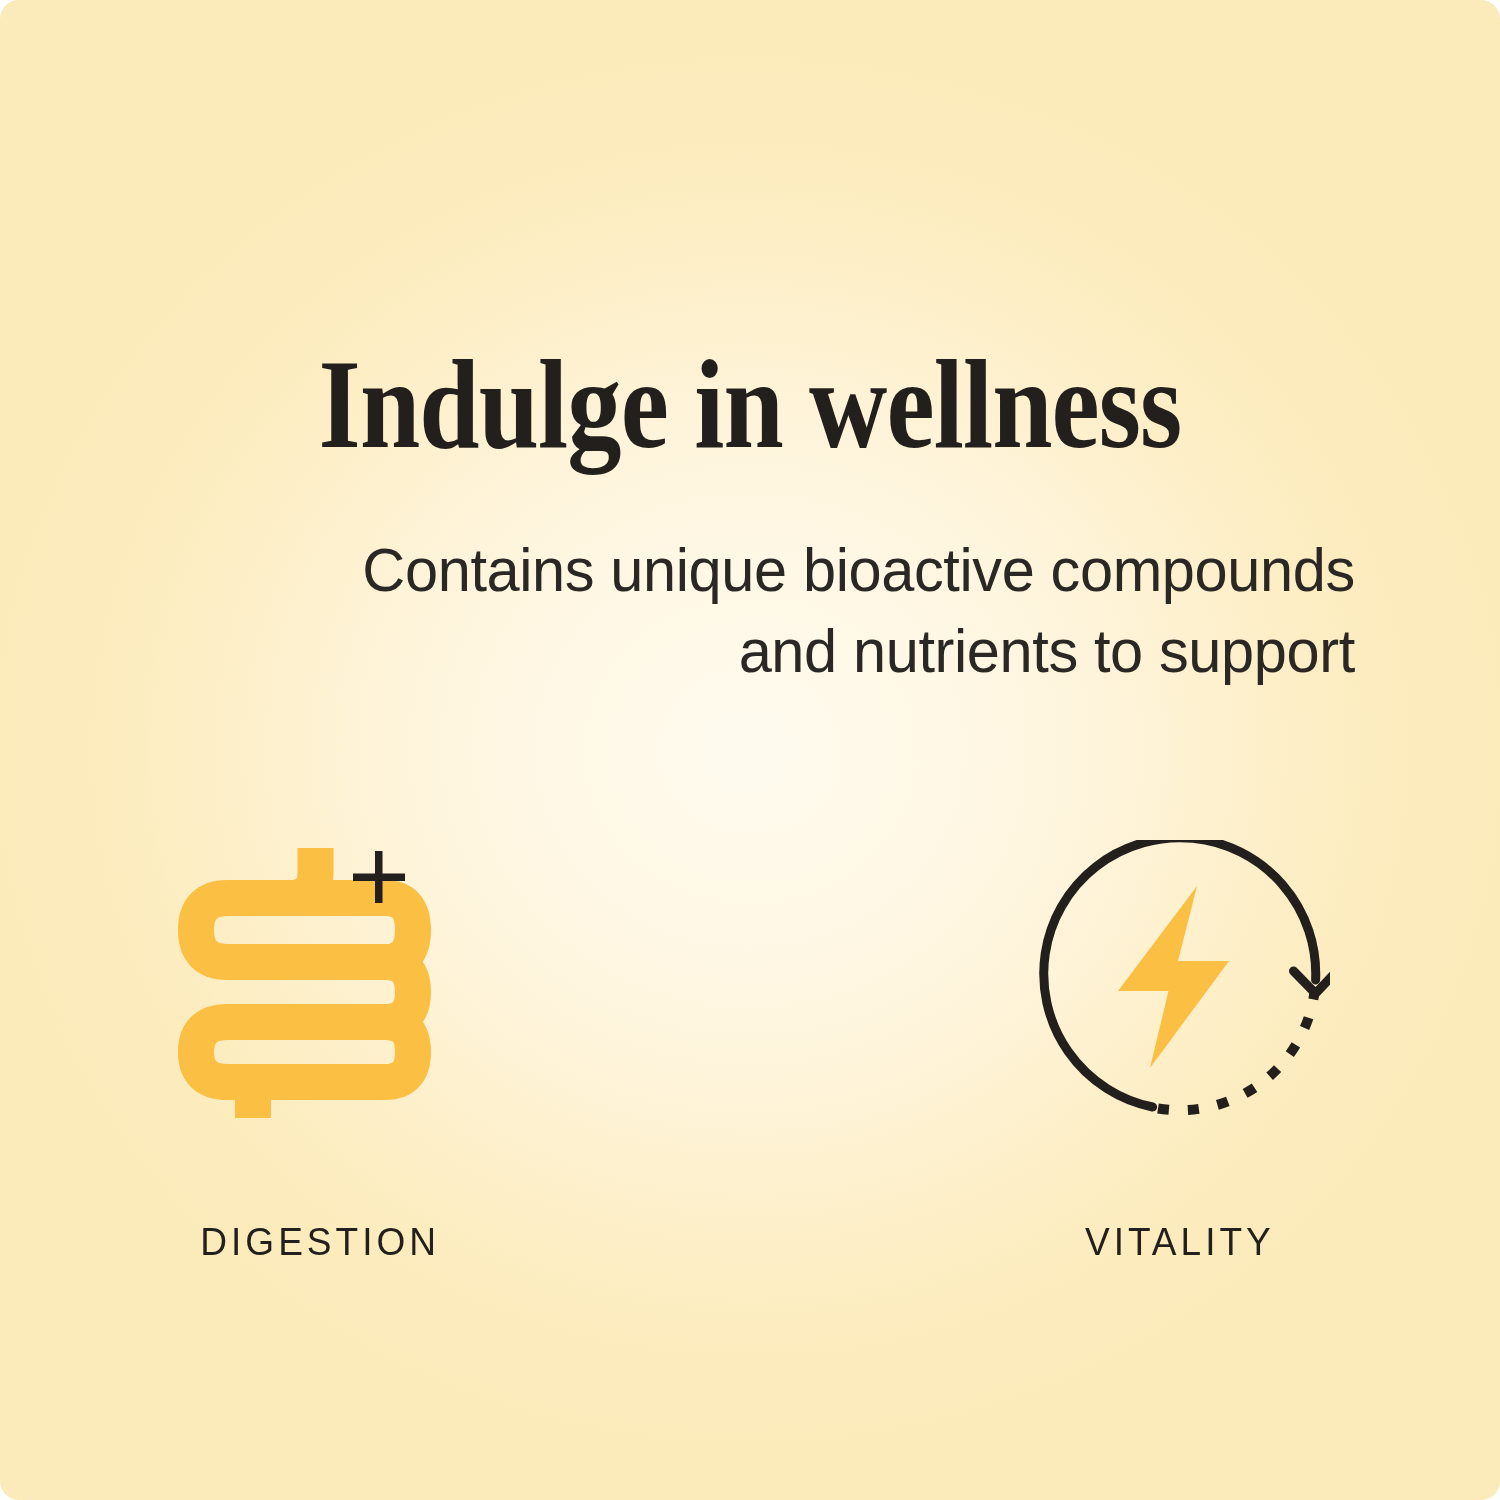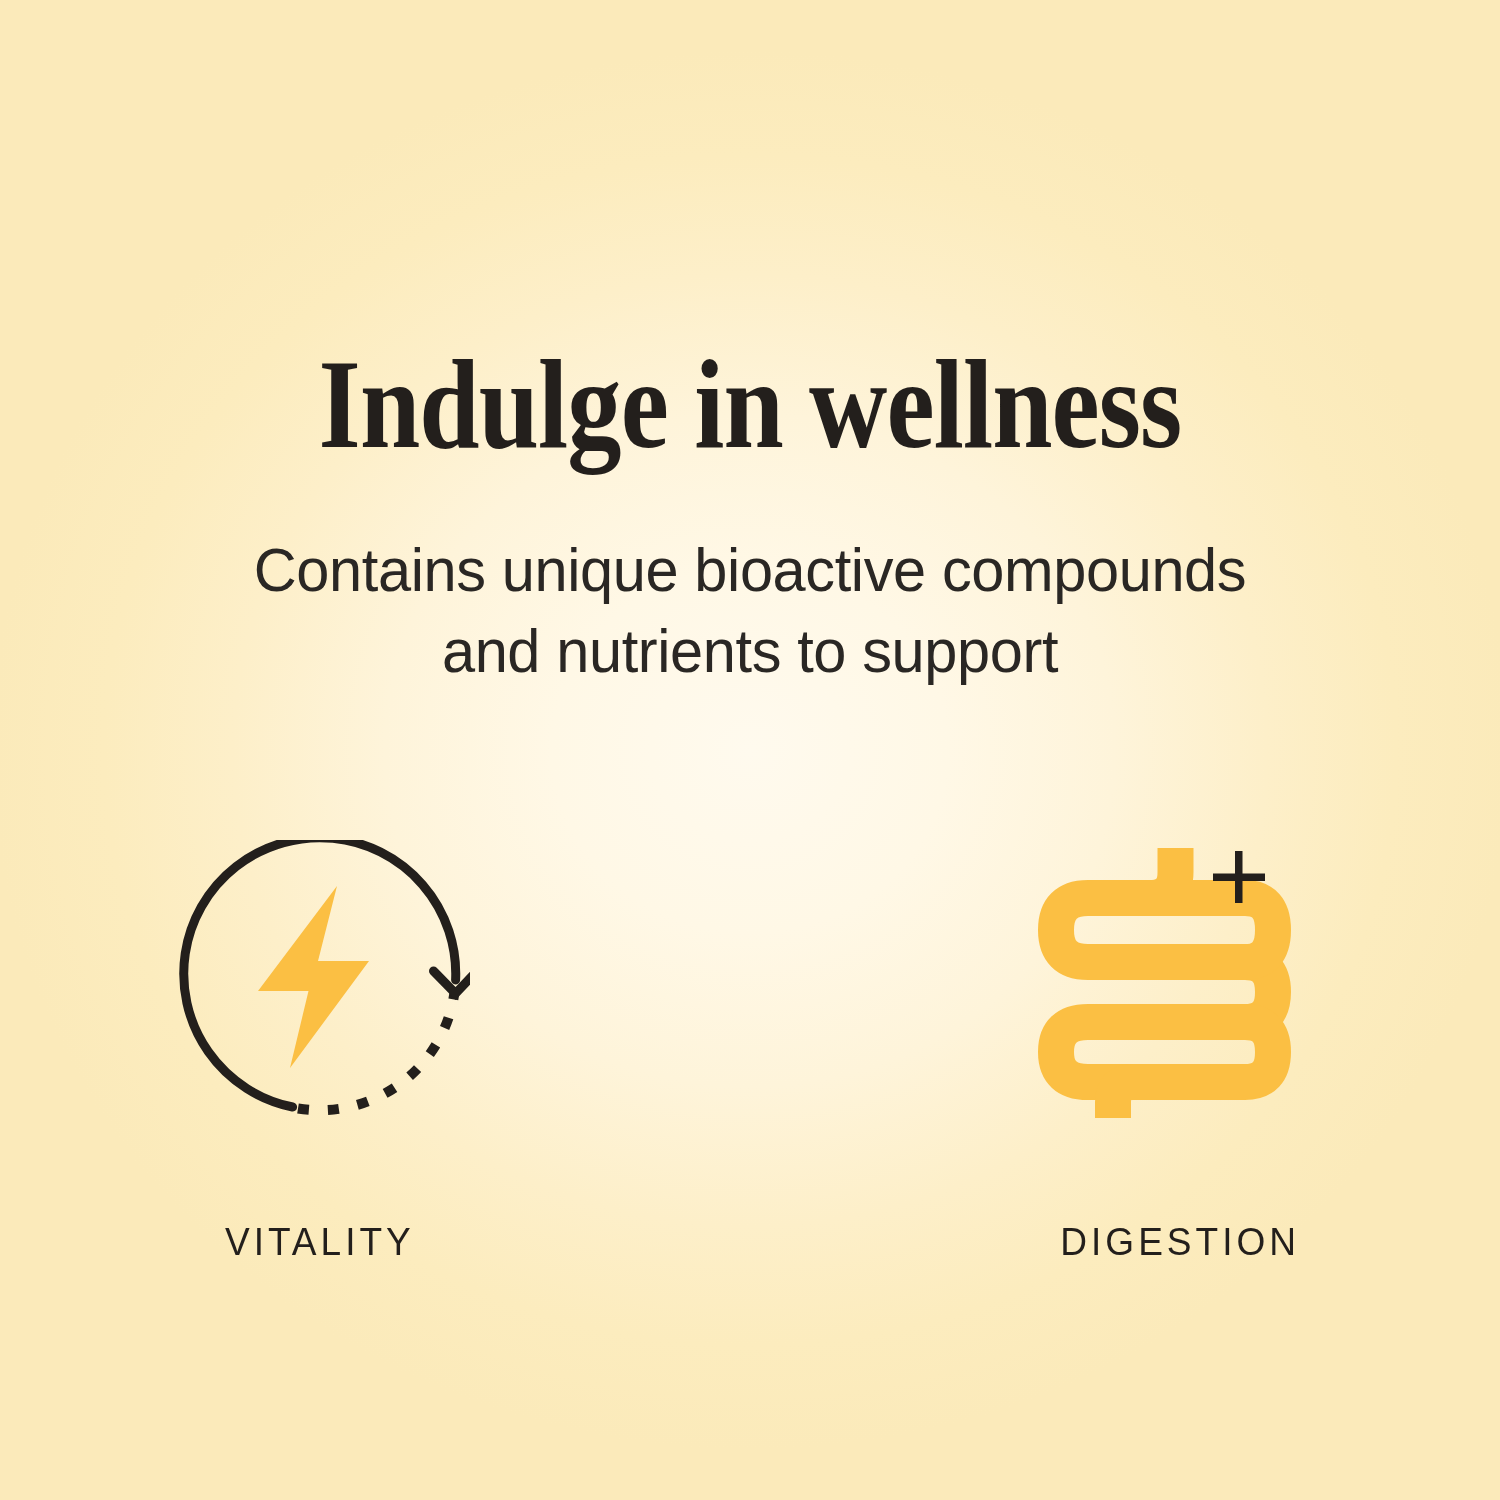--- a/index.html
+++ b/index.html
@@ -20,20 +20,21 @@
     background: #FCEFBE;
     background-image:
       radial-gradient(ellipse 760px 700px at 50% 50%,
         #FFFAEE 0%,
         #FFF8E6 26%,
         #FEF4DA 48%,
         #FDEFC9 68%,
         #FCECBE 85%,
         #FBEABA 100%);
     overflow: hidden;
+    border-radius: 19px;
   }
 
   
   .headline {
     position: absolute;
     left: 0;
     top: 342px;
     width: 1500px;
     text-align: center;
     font-family: "Liberation Serif", "DejaVu Serif", serif;
@@ -46,21 +47,21 @@
     transform-origin: 50% 50%;
     white-space: nowrap;
   }
 
   
   .subhead {
     position: absolute;
     left: 120px;
     top: 530px;
     width: 1260px;
-    text-align: center;
+    text-align: right;
     font-family: "Liberation Sans", sans-serif;
     font-weight: 400;
     font-size: 62px;
     line-height: 1.30;
     letter-spacing: -0.4px;
     color: #2A2724;
   }
   .subhead .l {
     display: block;
     transform: scaleX(0.96);
@@ -114,43 +115,20 @@
     <span class="l">Contains unique bioactive compounds</span>
     <span class="l">and nutrients to support</span>
   </div>
 
   <div class="benefits">
 
     <div class="benefit">
       <div class="benefit-art">
         <svg width="300" height="280" viewBox="0 0 300 280">
 
-          <path d="M 122.6 267.0
-                   A 136 136 0 1 1 285.6 140.0" fill="none" stroke="#231F1C" stroke-width="9" stroke-linecap="round"></path>
-
-          <path d="M 128.0 268.5
-                   A 136 136 0 0 0 285.0 148.0" fill="none" stroke="#231F1C" stroke-width="10" stroke-linecap="butt" stroke-dasharray="11 19"></path>
-
-          <path d="M 263.5 131.0 L 285.5 153.5 L 307.0 131.0" fill="none" stroke="#231F1C" stroke-width="9" stroke-linecap="round" stroke-linejoin="miter"></path>
-
-          <path d="M 167.0 46.0
-                   L 88.0 151.0
-                   L 138.5 151.0
-                   L 120.0 228.0
-                   L 199.0 121.0
-                   L 148.0 121.0 Z" fill="#FBBF43"></path>
-        </svg>
-      </div>
-      <div class="benefit-label">VITALITY</div>
-    </div>
-
-    <div class="benefit">
-      <div class="benefit-art">
-        <svg width="300" height="280" viewBox="0 0 300 280">
-
           <path d="M 145.5 8
                    L 145.5 32
                    Q 145.5 58 119.5 58
                    L 58 58
                    Q 26 58 26 90
                    Q 26 122 58 122
                    L 215 122
                    Q 243 122 243 152
                    Q 243 182 215 182
                    L 58 182
@@ -172,15 +150,38 @@
 
           <g>
             <rect x="205" y="11" width="7.5" height="52" fill="#231F1C"></rect>
             <rect x="183" y="33.5" width="52" height="7.5" fill="#231F1C"></rect>
           </g>
         </svg>
       </div>
       <div class="benefit-label">DIGESTION</div>
     </div>
 
+    <div class="benefit">
+      <div class="benefit-art">
+        <svg width="300" height="280" viewBox="0 0 300 280">
+
+          <path d="M 122.6 267.0
+                   A 136 136 0 1 1 285.6 140.0" fill="none" stroke="#231F1C" stroke-width="9" stroke-linecap="round"></path>
+
+          <path d="M 128.0 268.5
+                   A 136 136 0 0 0 285.0 148.0" fill="none" stroke="#231F1C" stroke-width="10" stroke-linecap="butt" stroke-dasharray="11 19"></path>
+
+          <path d="M 263.5 131.0 L 285.5 153.5 L 307.0 131.0" fill="none" stroke="#231F1C" stroke-width="9" stroke-linecap="round" stroke-linejoin="miter"></path>
+
+          <path d="M 167.0 46.0
+                   L 88.0 151.0
+                   L 138.5 151.0
+                   L 120.0 228.0
+                   L 199.0 121.0
+                   L 148.0 121.0 Z" fill="#FBBF43"></path>
+        </svg>
+      </div>
+      <div class="benefit-label">VITALITY</div>
+    </div>
+
 
   </div>
 </div>
 
 </body></html>

